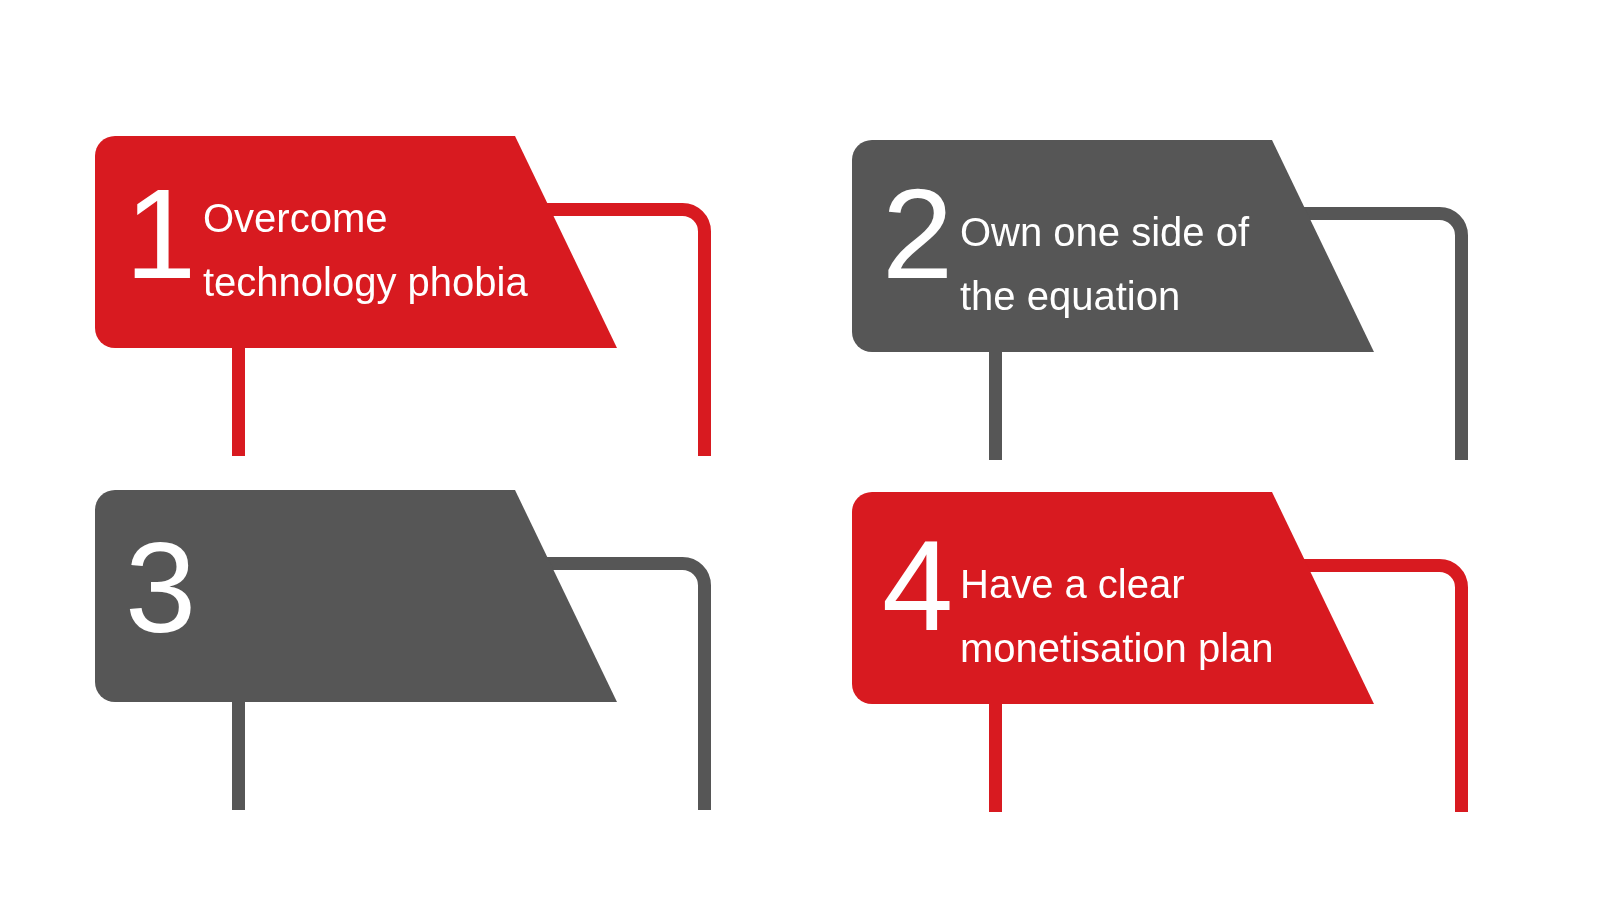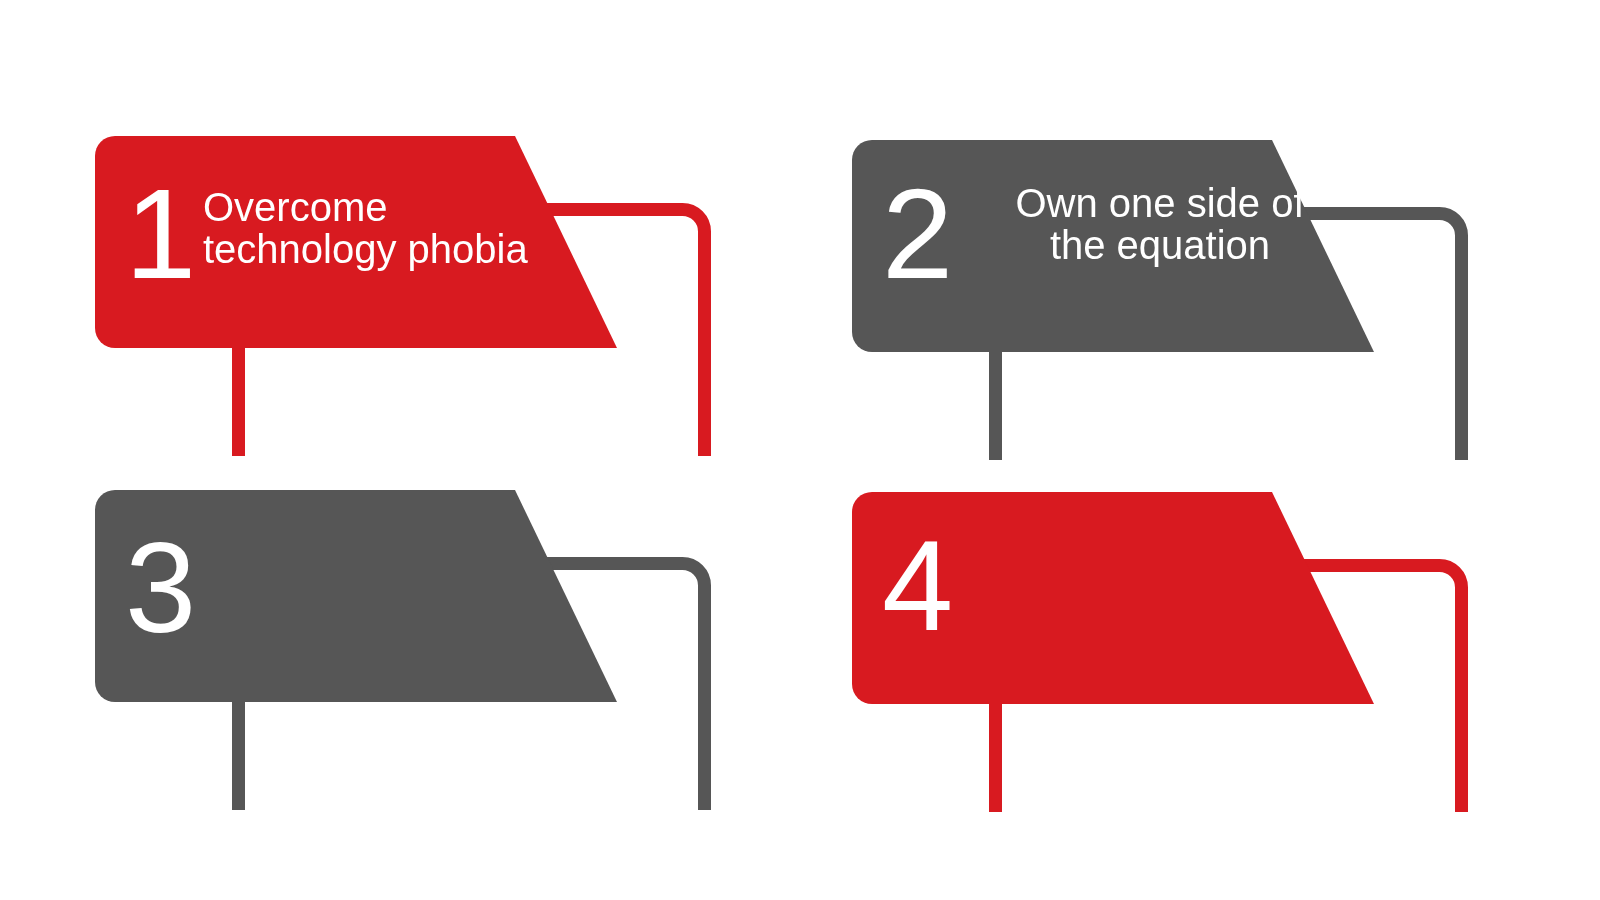--- a/index.html
+++ b/index.html
@@ -58,32 +58,32 @@
   }
   .step-label {
     position: absolute;
     left: 108px;
     top: 50px;
     width: 400px;
     color: #ffffff;
     font-family: "Liberation Sans", sans-serif;
     font-weight: 400;
     font-size: 40px;
-    line-height: 42px;
+    line-height: 64px;
     white-space: pre-line;
   }
   
   .card-1 { left: 95px;  top: 136px; }
   .card-2 { left: 852px; top: 140px; }
   .card-3 { left: 95px;  top: 490px; }
   .card-4 { left: 852px; top: 492px; }
 
   
   .card-2 .step-label,
-  .card-4 .step-label { top: 42px; text-align: center; }
+  .card-4 .step-label { top: 60px; }
   .card-2 .step-number,
   .card-4 .step-number { top: 30px; }
 </style>
 </head>
 <body>
 
 <div id="infographic">
 
   <div class="card card-1">
     <svg class="card-svg" viewBox="0 0 640 320" width="640" height="320" aria-hidden="true">
@@ -121,16 +121,18 @@
     </div>
   </div>
 
   <div class="card card-4">
     <svg class="card-svg" viewBox="0 0 640 320" width="640" height="320" aria-hidden="true">
       <rect x="143.5" y="73.5" width="466" height="280" rx="22" ry="22" fill="none" stroke="#D81A20" stroke-width="13"></rect>
       <path d="M 20 0 L 420 0 L 522 212 L 20 212 A 20 20 0 0 1 0 192 L 0 20 A 20 20 0 0 1 20 0 Z" fill="#D81A20"></path>
     </svg>
     <div class="card-content">
       <div class="step-number">4</div>
+      <div class="step-label">Have a clear
+monetisation plan</div>
     </div>
   </div>
 
 </div>
 
 </body></html>

